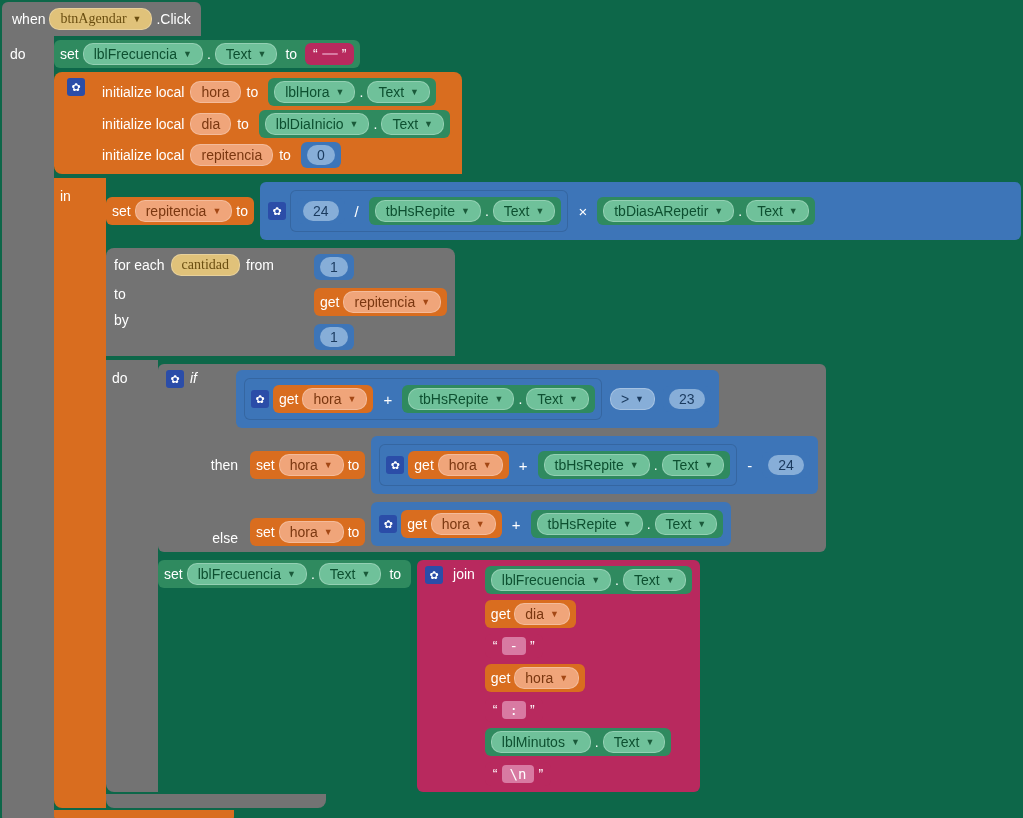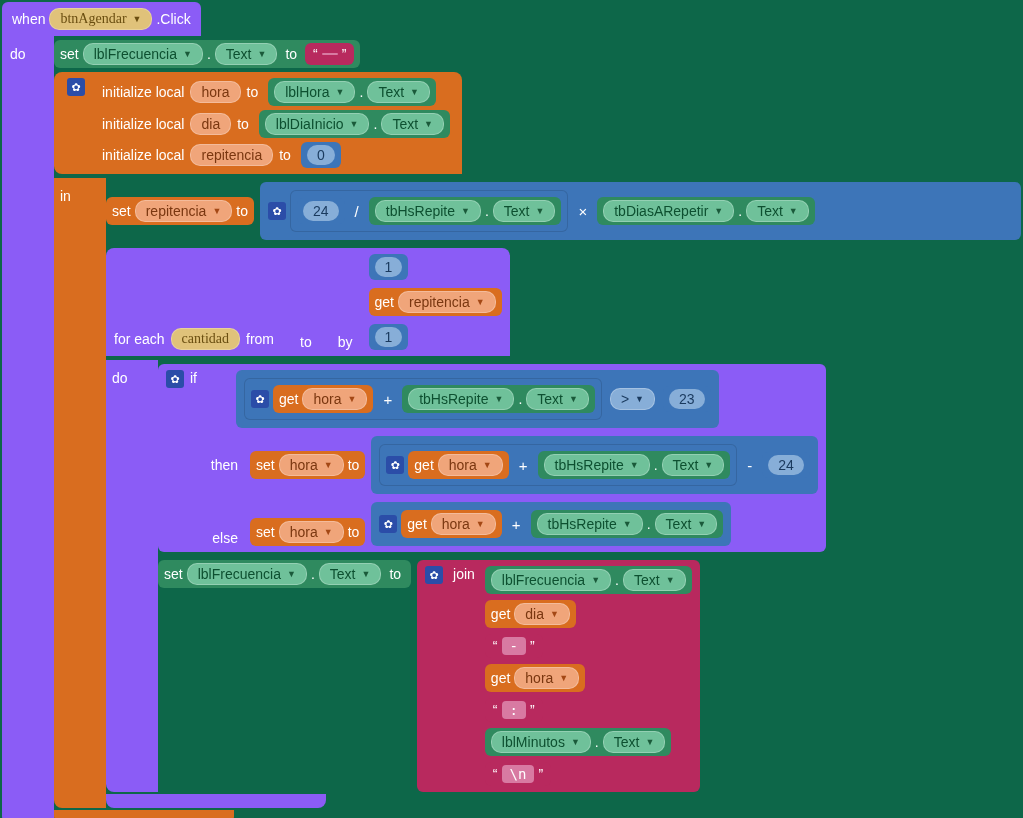--- a/index.html
+++ b/index.html
@@ -15,21 +15,21 @@
     overflow: hidden;
   }
   .block {
     border-radius: 6px;
     padding: 4px 8px;
     display: inline-flex;
     align-items: center;
     gap: 4px;
     position: relative;
   }
-  .gold { background: #8b5cf6; }
+  .gold { background: #737373; }
   .orange { background: #d96d1f; }
   .green { background: #2f8a5f; }
   .blue { background: #3d75b8; }
   .magenta { background: #b8295e; }
   .pill {
     border-radius: 10px;
     padding: 2px 10px;
     background: rgba(255,255,255,0.15);
     border: 1px solid rgba(255,255,255,0.25);
     display: inline-flex;
@@ -208,21 +208,21 @@
               <span>.</span>
               <span class="pill pill-green">
                     <span>Text</span>
                     <span class="arrow-g">▼</span>
                   </span>
             </div>
           </div>
         </div>
 
         <div style="display:flex; margin-top:4px;">
-          <div class="gold" style="border-radius:8px 0 0 0; padding:6px 8px; display:flex; gap:26px; align-items:flex-end; min-width:200px;">
+          <div class="gold" style="border-radius:8px 0 0 0; padding:6px 8px; display:flex; flex-direction:column; gap:10px; min-width:200px;">
             <div class="row">
               <span class="label">for each</span>
               <span class="pill pill-gold">
                     <span>cantidad</span>
                   </span>
               <span class="label">from</span>
             </div>
             <div class="row">
                   <span class="label">to</span>
                 </div>
@@ -251,21 +251,21 @@
           <div class="gold" style="width:44px; border-radius:0 0 0 8px; padding:6px; display:flex; align-items:flex-start;">
             <span class="label" style="margin-top:4px;">do</span>
           </div>
           <div class="gold" style="width:8px;"></div>
           <div class="stack" style="flex:1; padding-top:4px;">
 
             <div class="block gold" style="display:block; padding:6px 8px; width:fit-content;">
 
               <div class="row" style="align-items:flex-start;">
                 <span class="gear">✿</span>
-                <span class="label forlbl" style="text-align:left; width:40px;">if</span>
+                <span class="label forlbl" style="text-align:left; width:40px;font-style:italic;">if</span>
 
                 <div class="block blue tight" style="padding:8px;">
                   <div class="block blue tight" style="border:1px solid rgba(0,0,0,0.12); padding:6px;">
                     <span class="gear">✿</span>
                     <div class="block orange tight">
                       <span class="label">get</span>
                       <span class="pill pill-orange">
                             <span>hora</span>
                             <span class="arrow">▼</span>
                           </span>

